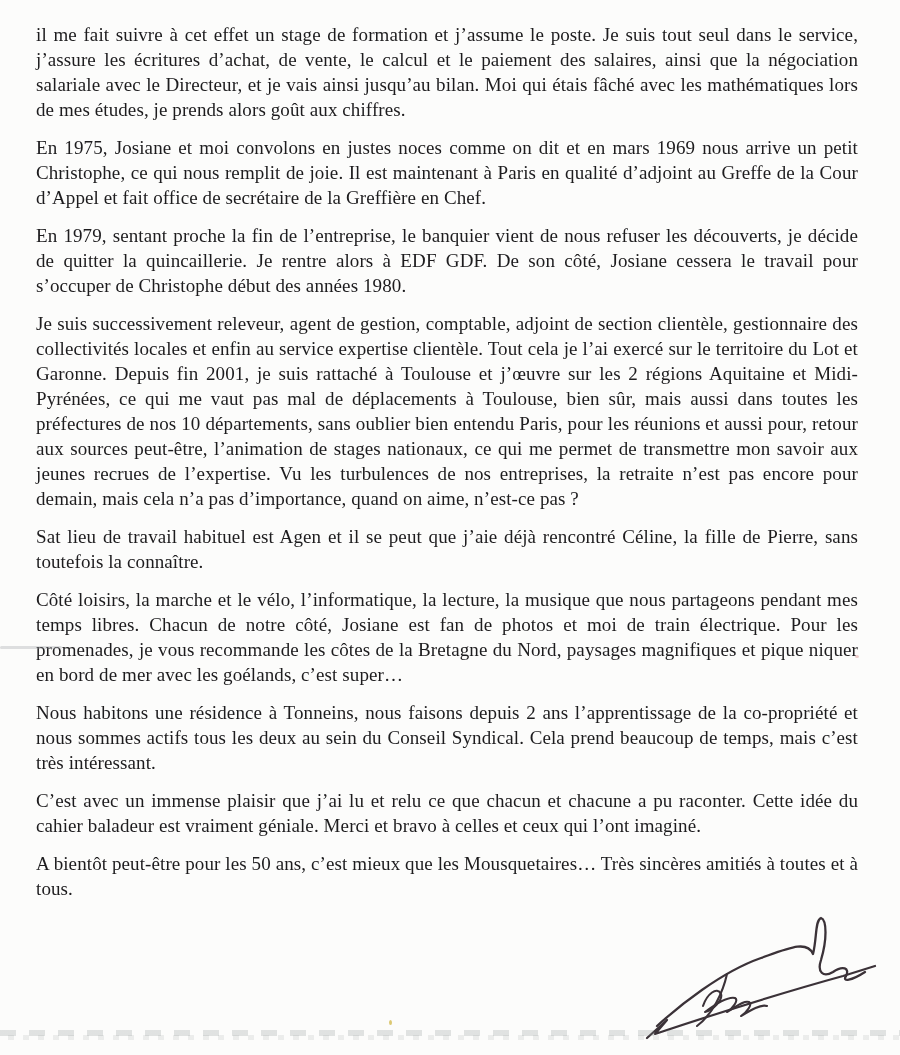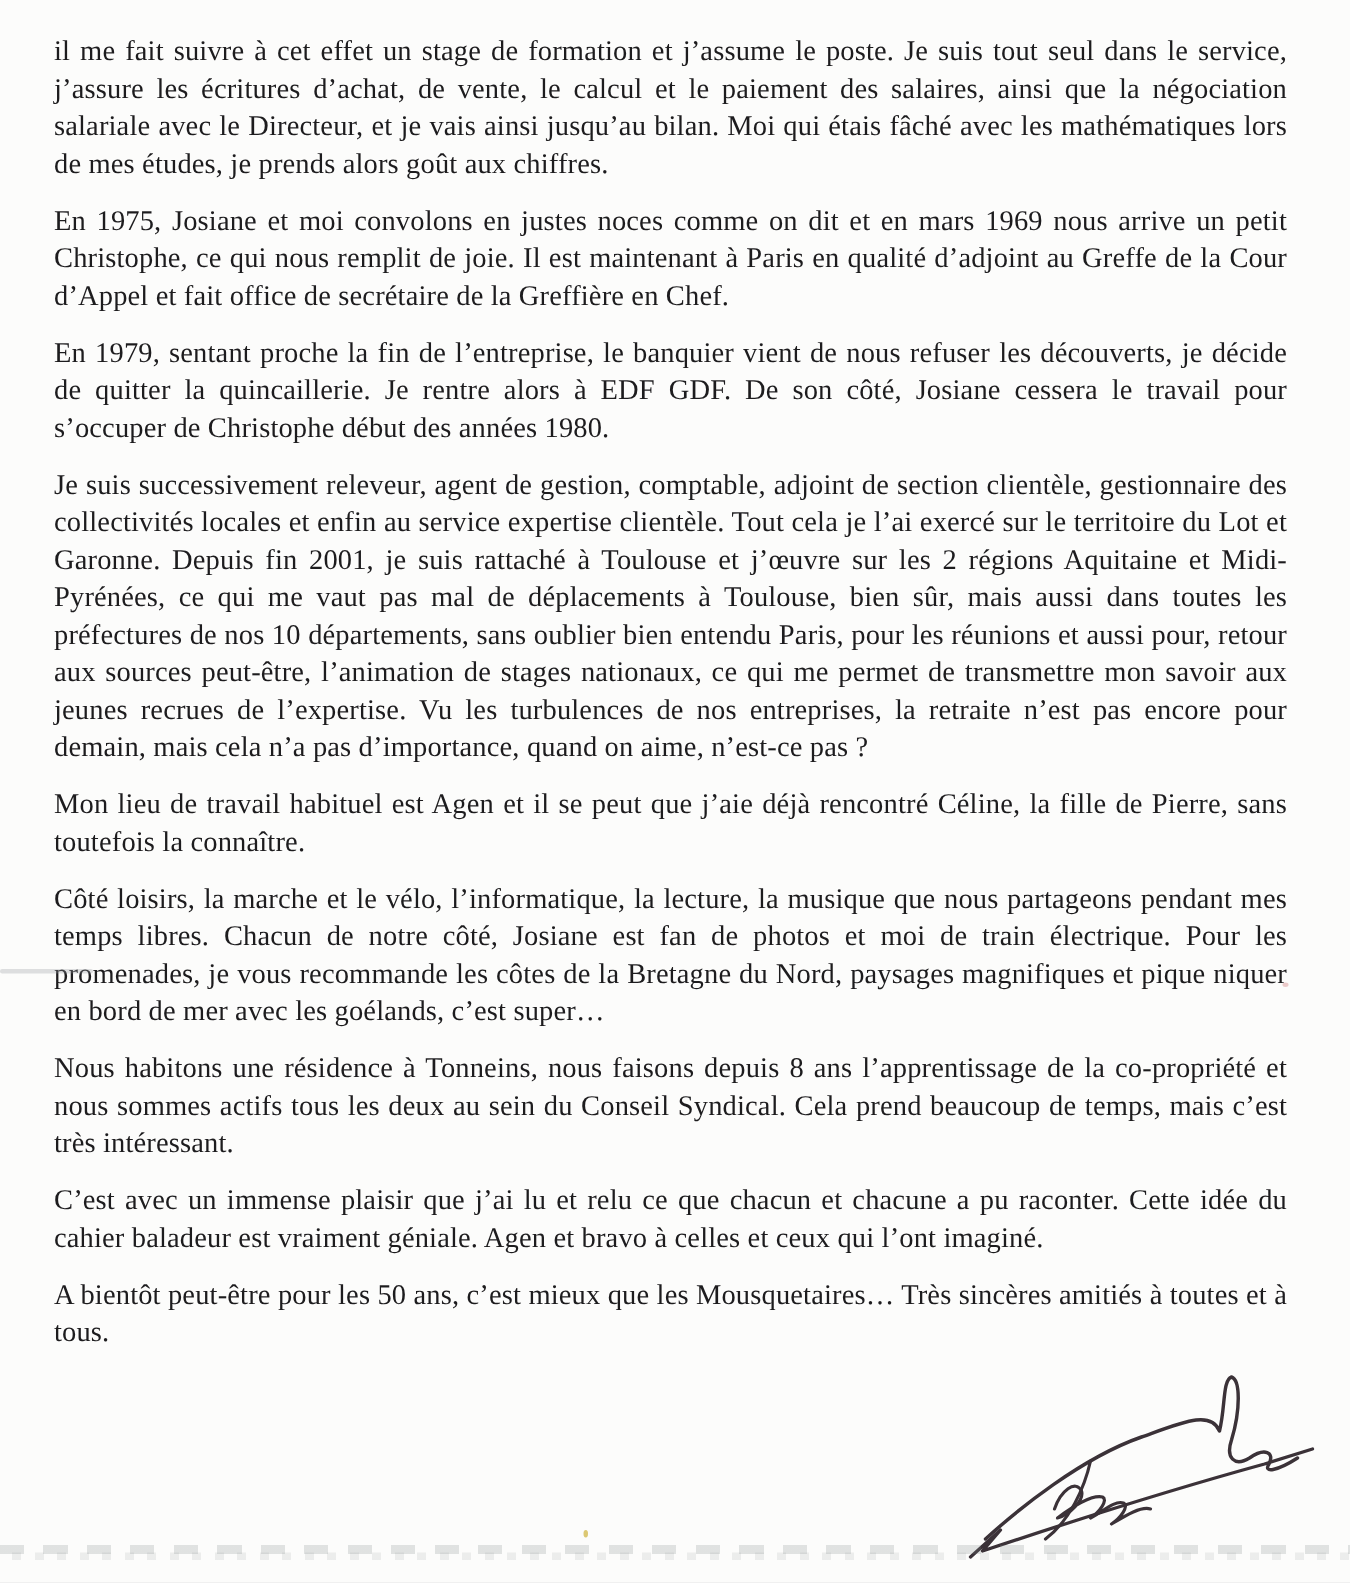--- a/index.html
+++ b/index.html
@@ -90,24 +90,24 @@
 </head>
 <body>
 
 <div class="page">
 
   <div class="letter-body">
     <p>il me fait suivre à cet effet un stage de formation et j’assume le poste. Je suis tout seul dans le service, j’assure les écritures d’achat, de vente, le calcul et le paiement des salaires, ainsi que la négociation salariale avec le Directeur, et je vais ainsi jusqu’au bilan. Moi qui étais fâché avec les mathématiques lors de mes études, je prends alors goût aux chiffres.</p>
     <p>En 1975, Josiane et moi convolons en justes noces comme on dit et en mars 1969 nous arrive un petit Christophe, ce qui nous remplit de joie. Il est maintenant à Paris en qualité d’adjoint au Greffe de la Cour d’Appel et fait office de secrétaire de la Greffière en Chef.</p>
     <p>En 1979, sentant proche la fin de l’entreprise, le banquier vient de nous refuser les découverts, je décide de quitter la quincaillerie. Je rentre alors à EDF GDF. De son côté, Josiane cessera le travail pour s’occuper de Christophe début des années 1980.</p>
     <p>Je suis successivement releveur, agent de gestion, comptable, adjoint de section clientèle,  gestionnaire des collectivités locales et enfin au service expertise clientèle. Tout cela je l’ai exercé sur le territoire du Lot et Garonne. Depuis fin 2001, je suis rattaché à Toulouse et j’œuvre sur les 2 régions Aquitaine et Midi-Pyrénées, ce qui me vaut pas mal de déplacements à Toulouse, bien sûr, mais aussi dans toutes les préfectures de nos 10 départements, sans oublier bien entendu Paris, pour les réunions et aussi pour, retour aux sources peut-être, l’animation de stages nationaux, ce qui me permet de transmettre mon savoir aux jeunes recrues de l’expertise. Vu les turbulences de nos entreprises, la retraite n’est pas encore pour demain, mais cela n’a pas d’importance, quand on aime, n’est-ce pas ?</p>
-    <p>Mon lieu de travail habituel est Agen et il se peut que j’aie déjà rencontré Céline, la fille de Pierre, sans toutefois la connaître.</p>
+    <p>Sat lieu de travail habituel est Agen et il se peut que j’aie déjà rencontré Céline, la fille de Pierre, sans toutefois la connaître.</p>
     <p>Côté loisirs, la marche et le vélo, l’informatique, la lecture, la musique que nous partageons pendant mes temps libres. Chacun de notre côté, Josiane est fan de photos et moi de train électrique. Pour les promenades, je vous recommande les côtes de la Bretagne du Nord, paysages magnifiques  et pique niquer en bord de mer avec les goélands, c’est super…</p>
-    <p>Nous habitons une résidence à Tonneins, nous faisons depuis 8 ans l’apprentissage de la co-propriété et nous sommes actifs tous les deux au sein du Conseil Syndical. Cela prend beaucoup de temps, mais c’est très intéressant.</p>
-    <p>C’est avec un immense plaisir que j’ai lu et relu ce que chacun et chacune a pu raconter. Cette idée du cahier baladeur est vraiment géniale. Agen et bravo à celles et ceux qui l’ont imaginé.</p>
+    <p>Nous habitons une résidence à Tonneins, nous faisons depuis 2 ans l’apprentissage de la co-propriété et nous sommes actifs tous les deux au sein du Conseil Syndical. Cela prend beaucoup de temps, mais c’est très intéressant.</p>
+    <p>C’est avec un immense plaisir que j’ai lu et relu ce que chacun et chacune a pu raconter. Cette idée du cahier baladeur est vraiment géniale. Merci et bravo à celles et ceux qui l’ont imaginé.</p>
     <p>A bientôt peut-être pour les 50 ans, c’est mieux que les Mousquetaires… Très sincères amitiés à toutes et à tous.</p>
   </div>
 
   <div class="signature">
     <svg viewBox="0 0 244 142" xmlns="http://www.w3.org/2000/svg" aria-hidden="true">
       <g fill="none" stroke="#3b3238" stroke-linecap="round" stroke-linejoin="round">
 
         <path stroke-width="2.3" d="M14,116
           C36,96 78,62 118,48
           C146,38 164,30 170,44

